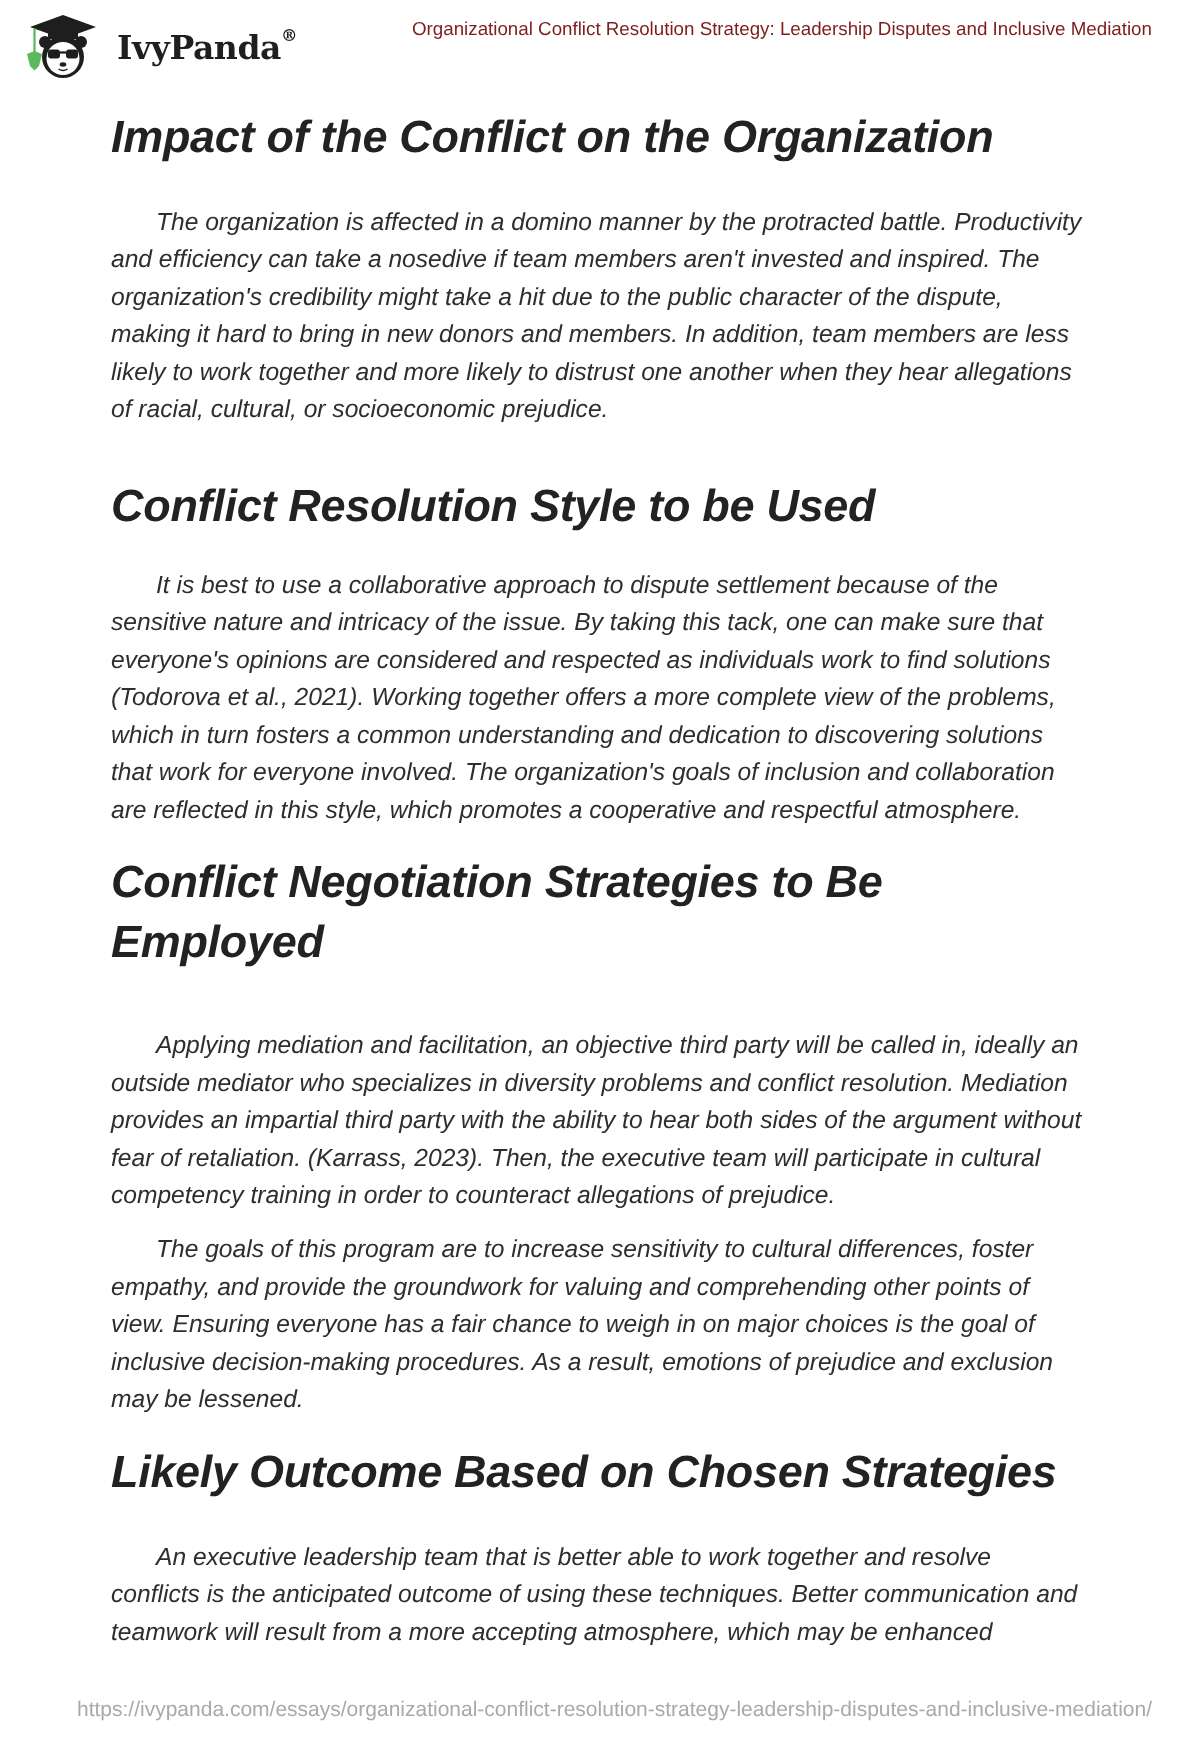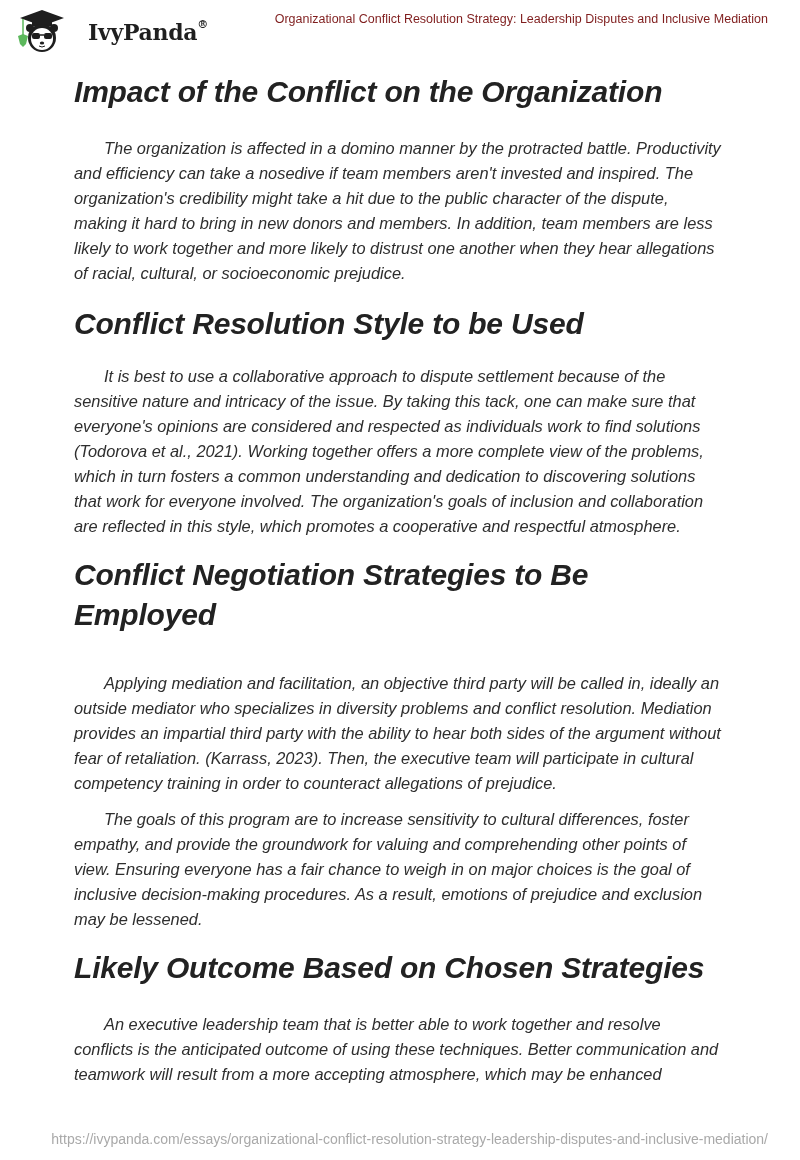--- a/index.html
+++ b/index.html
@@ -2,31 +2,31 @@
 <html><head>
   <meta charset="utf-8">
   <style>
     * { box-sizing: border-box; margin: 0; padding: 0; }
     html, body { width: 800px; height: 1160px; background: #ffffff; overflow: hidden; }
     body { font-family: "Liberation Sans", "DejaVu Sans", sans-serif; color: #2b2b2b; position: relative; }
 
     .header { position: absolute; top: 0; left: 0; width: 800px; height: 56px; }
     .logo { position: absolute; left: 12px; top: 6px; display: flex; align-items: center; }
     .logo-mark { width: 64px; height: 48px; position: relative; }
-    .logo-text { font-family: "DejaVu Serif", "Liberation Serif", serif; font-weight: bold; font-size: 22px; color: #1f1f1f; margin-left: 12px; letter-spacing: -0.3px; position: relative; top: 2px; }
+    .logo-text { font-family: "DejaVu Serif", "Liberation Serif", serif; font-weight: bold; font-size: 22px; color: #1f1f1f; margin-left: 2px; letter-spacing: -0.3px; position: relative; top: 2px; }
     .logo-text sup { font-size: 11px; position: relative; top: -4px; }
     .doc-title { position: absolute; right: 32px; top: 12px; font-size: 12.5px; color: #7f1d1d; white-space: nowrap; }
 
     .content { position: absolute; left: 74px; top: 68px; width: 650px; font-style: italic; }
     h2 { font-size: 30px; font-weight: bold; color: #222222; line-height: 40px; letter-spacing: -0.2px; }
     p { font-size: 16.4px; line-height: 25px; color: #2e2e2e; text-indent: 30px; }
 
     #h1 { margin-top: 4px; }
     #p1 { margin-top: 24px; }
-    #h2 { margin-top: 18px; }
+    #h2 { margin-top: 32px; }
     #p2 { margin-top: 20px; }
     #h3 { margin-top: 16px; }
     #p3 { margin-top: 36px; }
     #p4 { margin-top: 11px; }
     #h4 { margin-top: 16px; }
     #p5 { margin-top: 24px; }
 
     .footer-url { position: absolute; right: 32px; top: 1131px; font-size: 14px; color: #a9a9a9; white-space: nowrap; }
   </style>
 </head>

